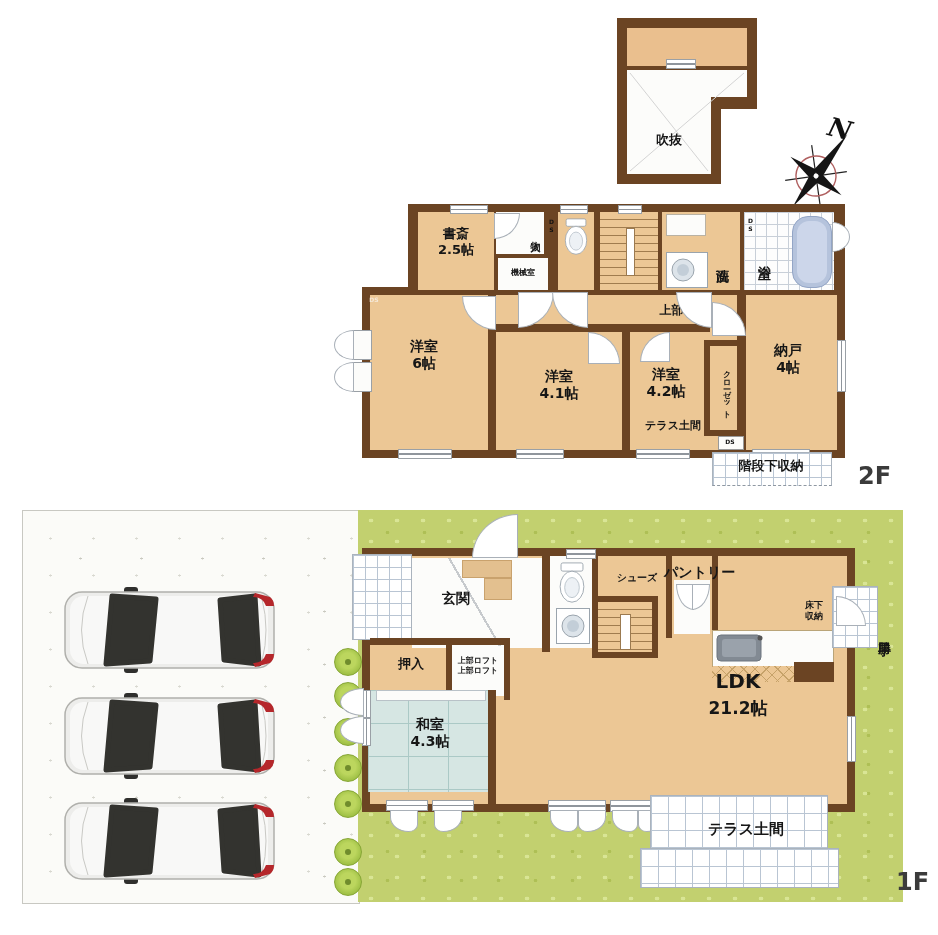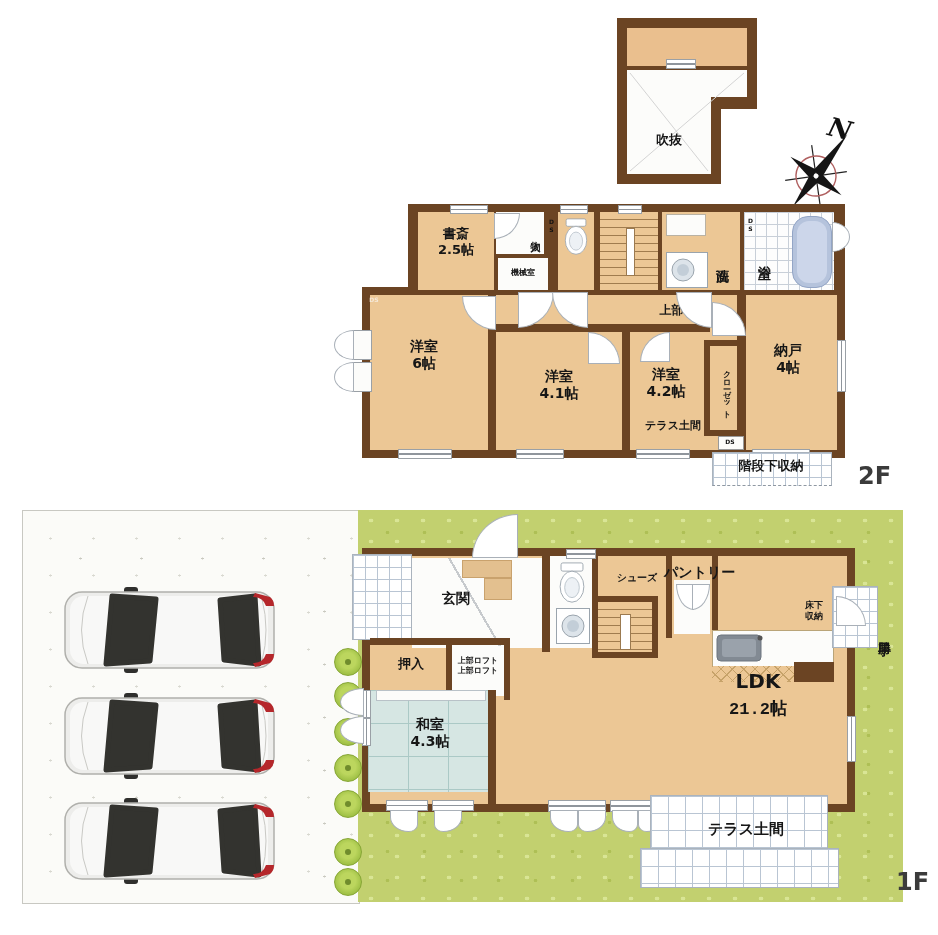--- a/index.html
+++ b/index.html
@@ -340,23 +340,23 @@
   <div class="fill-tan xhatch" style="left:712px;top:666px;width:120px;height:16px;"></div>
   <div class="wall" style="left:794px;top:662px;width:40px;height:20px;"></div>
 
   
   <div class="tile" style="left:832px;top:586px;width:44px;height:60px;background-size:12px 12px;"></div>
   <div class="arc tr" style="left:836px;top:596px;width:28px;height:28px;"></div>
   <div class="lbl v" style="left:874px;top:604px;width:18px;height:56px;font-size:13px;">勝手口</div>
   <div class="win-v" style="left:847px;top:716px;width:7px;height:44px;"></div>
 
   
-  <div class="lbl" style="left:676px;top:668px;width:164px;font-size:20px;line-height:1.3;text-align:center;">
+  <div class="lbl" style="left:656px;top:668px;width:164px;font-size:20px;line-height:1.3;text-align:center;">
     <span>LDK</span><br>
-    <span style="font-size:17px;font-family:Liberation Mono, monospace;">21.2帖</span>
+    <span style="font-size:17px;">21.2帖</span>
   </div>
 
   
   <div class="win-h" style="left:548px;top:800px;width:56px;height:10px;"></div>
   <div class="win-h" style="left:610px;top:800px;width:48px;height:10px;"></div>
   <div class="win-h" style="left:668px;top:800px;width:116px;height:10px;"></div>
   <div class="arc bl" style="left:550px;top:810px;width:26px;height:20px;border-radius:0 0 50% 100%;"></div>
   <div class="arc br" style="left:578px;top:810px;width:26px;height:20px;border-radius:0 0 100% 50%;"></div>
   <div class="arc bl" style="left:612px;top:810px;width:24px;height:20px;border-radius:0 0 50% 100%;"></div>
   <div class="arc br" style="left:638px;top:810px;width:24px;height:20px;border-radius:0 0 100% 50%;"></div>

